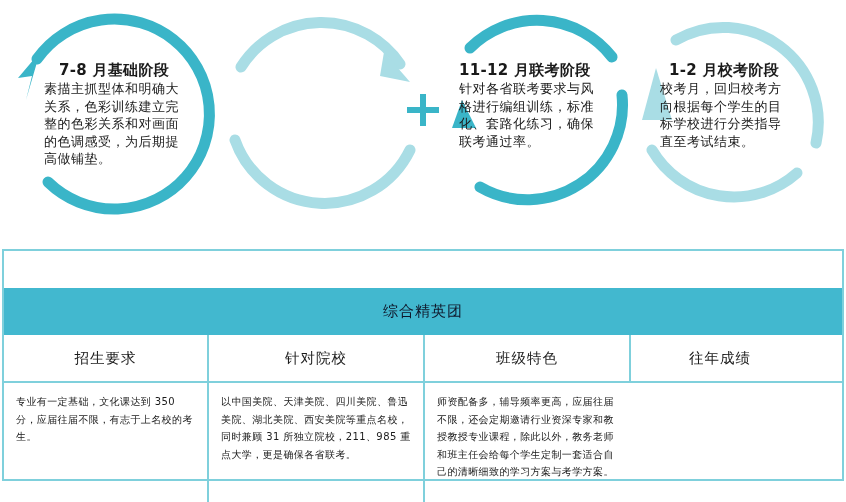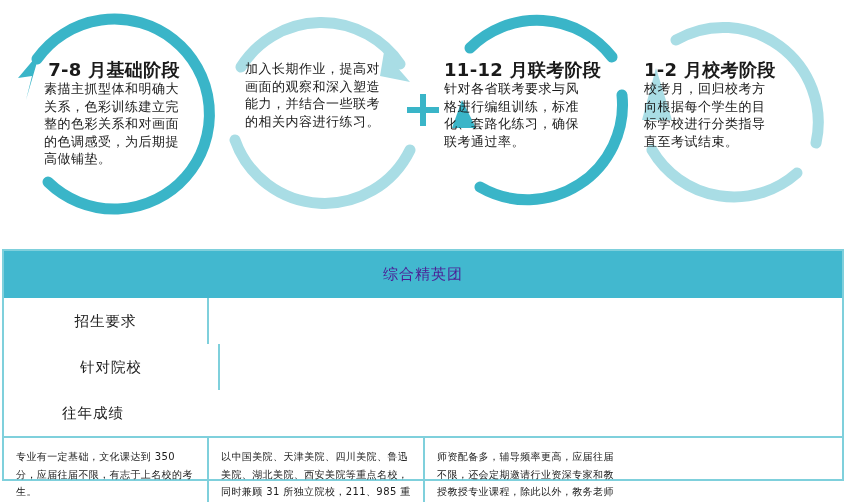--- a/index.html
+++ b/index.html
@@ -1,36 +1,36 @@
 <!DOCTYPE html>
 <html><head>
 <meta charset="utf-8">
 <style>
   html, body { margin:0; padding:0; background:#ffffff; }
   body { width:846px; height:502px; position:relative; overflow:hidden;
          font-family: "DejaVu Sans", "Liberation Sans", sans-serif; color:#1a1a1a; }
   .stage { position:absolute; left:0; top:0; width:846px; height:230px; }
   .stage svg { position:absolute; left:0; top:0; }
   .stage-text { position:absolute; }
-  .stage-title { font-size:18px; font-weight:bold; text-align:center; letter-spacing:0.3px; line-height:20px; white-space:nowrap; }
+  .stage-title { font-size:15px; font-weight:bold; text-align:center; letter-spacing:0.3px; line-height:20px; white-space:nowrap; }
   .stage-body { font-size:13px; line-height:17.5px; letter-spacing:0.5px; }
   .plus { position:absolute; left:407px; top:94px; width:32px; height:32px; }
   .plus::before, .plus::after { content:""; position:absolute; background:#3ab5c8; }
   .plus::before { left:13px; top:0; width:6px; height:32px; }
   .plus::after { left:0; top:13px; width:32px; height:6px; }
 
   .table-wrap { position:absolute; left:2px; top:249px; width:842px; height:232px;
                 border:2px solid #7fd0dc; box-sizing:border-box; }
   .tbl-title { height:47px; background:#42b8cf; display:flex; align-items:center; justify-content:center;
-               font-size:15px; letter-spacing:1px; color:#4c1d95; }
+               font-size:15px; letter-spacing:1px; color:#0f172a;margin-top:37px; }
   .row { display:flex; }
   .hdr .cell { height:46px; display:flex; align-items:center; justify-content:center; font-size:14.5px; letter-spacing:1px; }
   .cell { box-sizing:border-box; border-right:2px solid #7fd0dc; }
   .cell:last-child { border-right:none; }
-  .hdr { border-bottom:2px solid #7fd0dc;flex-direction:column; }
+  .hdr { border-bottom:2px solid #7fd0dc; }
   .c1 { width:205px; } .c2 { width:216px; } .c3 { width:206px; } .c4 { width:178px; }
   .body .cell { height:133px; padding:10px 8px 0 12px; font-size:10px; line-height:17.5px; letter-spacing:0.4px; }
 </style>
 </head>
 <body>
 
 <div class="stage">
   <svg width="846" height="230" viewBox="0 0 846 230">
 
     <g>
@@ -55,39 +55,39 @@
       <path d="M 797 173 A 95 95 0 0 1 652 150" fill="none" stroke="#a9dde5" stroke-width="11" stroke-linecap="round"></path>
       <path d="M 642 120 L 656 68 L 672 120 Z" fill="#a9dde5"></path>
     </g>
   </svg>
 
   <div class="stage-text" style="left:44px;top:60px;width:140px;">
     <div class="stage-title">7-8 月基础阶段</div>
     <div class="stage-body">素描主抓型体和明确大关系，色彩训练建立完整的色彩关系和对画面的色调感受，为后期提高做铺垫。</div>
   </div>
   <div class="stage-text" style="left:245px;top:60px;width:140px;">
-    <div class="stage-body">加入长期作业，提高对画面的观察和深入塑造能力，并结合一些联考的相关内容进行练习。</div>
   </div>
-  <div class="stage-text" style="left:444px;top:60px;width:136px;">
+  <div class="stage-text" style="left:459px;top:60px;width:136px;">
     <div class="stage-title" style="text-align:left;">11-12 月联考阶段</div>
     <div class="stage-body">针对各省联考要求与风格进行编组训练，标准化、套路化练习，确保联考通过率。</div>
   </div>
-  <div class="stage-text" style="left:644px;top:60px;width:128px;">
+  <div class="stage-text" style="left:660px;top:60px;width:128px;">
     <div class="stage-title">1-2 月校考阶段</div>
     <div class="stage-body">校考月，回归校考方向根据每个学生的目标学校进行分类指导直至考试结束。</div>
   </div>
 
   <div class="plus"></div>
 </div>
 
 <div class="table-wrap">
   <div class="tbl-title">综合精英团</div>
   <div class="row hdr">
     <div class="cell c1">招生要求</div>
     <div class="cell c2">针对院校</div>
+    <div class="cell c3">班级特色</div>
     <div class="cell c4">往年成绩</div>
   </div>
   <div class="row body">
     <div class="cell c1">专业有一定基础，文化课达到 350 分，应届往届不限，有志于上名校的考生。</div>
     <div class="cell c2">以中国美院、天津美院、四川美院、鲁迅美院、湖北美院、西安美院等重点名校，同时兼顾 31 所独立院校，211、985 重点大学，更是确保各省联考。</div>
     <div class="cell c3">师资配备多，辅导频率更高，应届往届不限，还会定期邀请行业资深专家和教授教授专业课程，除此以外，教务老师和班主任会给每个学生定制一套适合自己的清晰细致的学习方案与考学方案。</div>
   </div>
 </div>
 
 </body></html>

